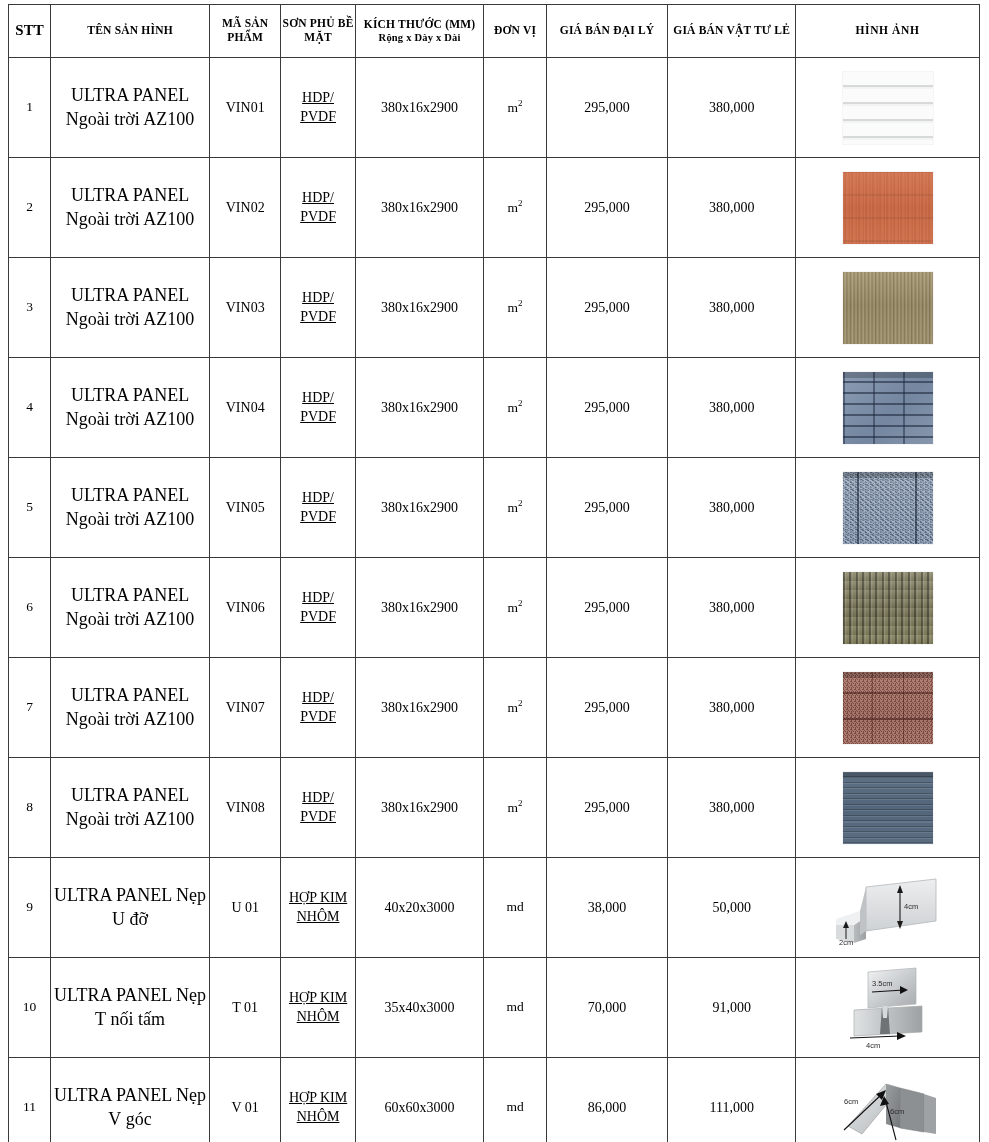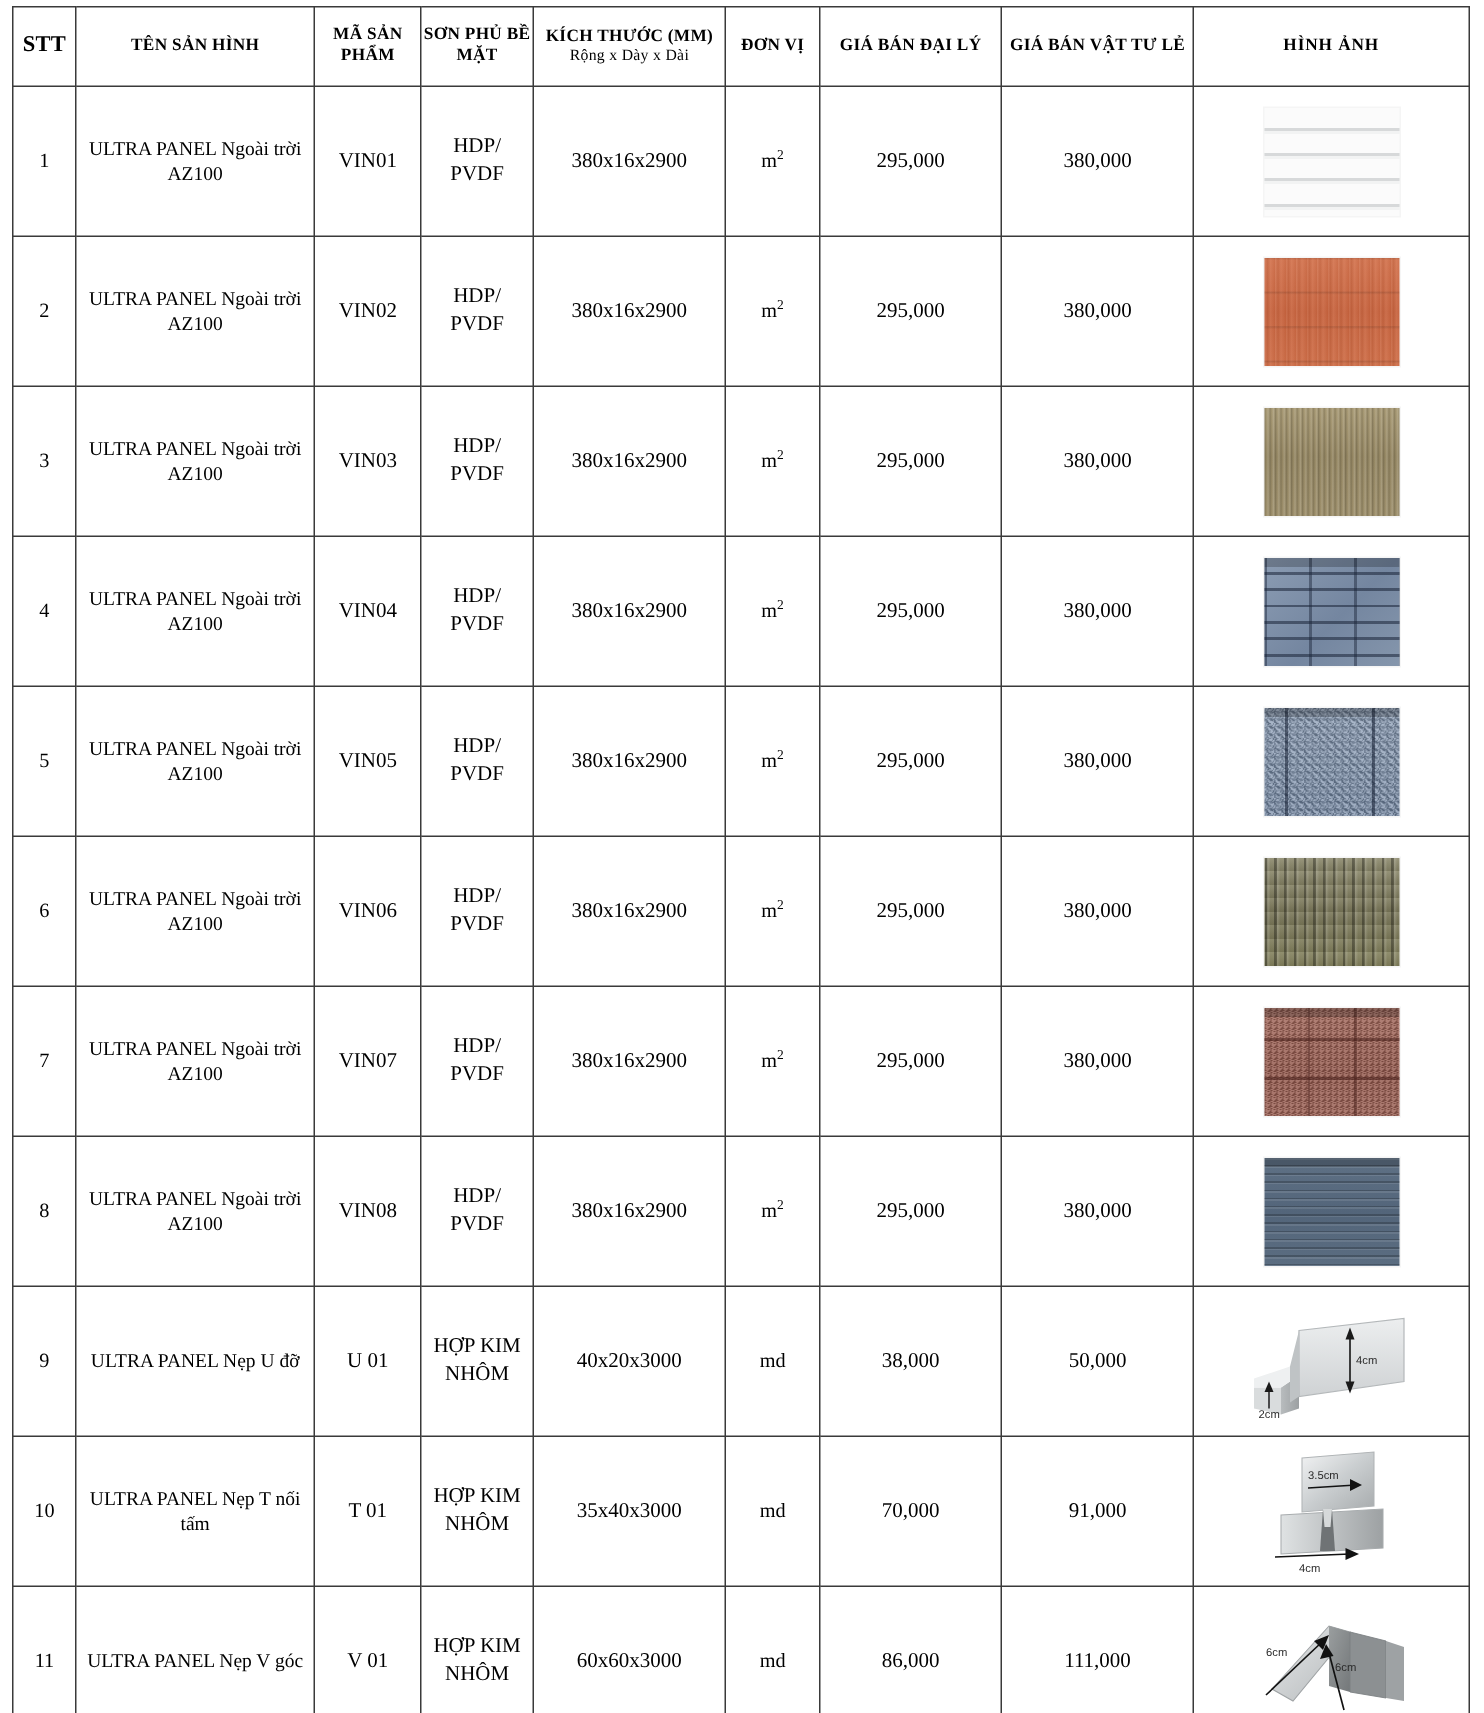--- a/index.html
+++ b/index.html
@@ -52,36 +52,36 @@
     font-family: "Liberation Serif", "DejaVu Serif", serif;
     font-weight: bold;
     font-size: 11.5px;
     letter-spacing: 0.2px;
     line-height: 1.18;
     padding: 2px 3px;
   }
   th .sub {
     display: block;
     font-size: 10.5px;
-    font-weight: normal;
+    font-weight: bold;
   }
   th.h-stt { font-size: 15px; }
   th.h-name { font-size: 11.5px; }
   th.h-img { font-size: 11.5px; letter-spacing: 0.6px; }
 
   
   tbody td {
     font-size: 14px;
     line-height: 1.25;
     font-weight: normal;
   }
   td.stt     { font-size: 13.5px; }
-  td.name    { font-size: 13px; padding: 2px 6px; line-height: 1.3; }
+  td.name    { font-size: 18px; padding: 2px 6px; line-height: 1.3; }
   td.code    { font-size: 14px; }
-  td.surf    { font-size: 14px; line-height: 1.3; }
+  td.surf    { font-size: 14px; line-height: 1.3; text-decoration: underline; }
   td.size    { font-size: 14px; }
   td.unit    { font-size: 13.5px; }
   td.price   { font-size: 14px; font-family: Liberation Serif, serif; }
   td.imgcell { padding: 0; }
   sup.sup { font-size: 9px; vertical-align: super; }
 
   tbody tr.panel-row > td { height: 99px; }
   tbody tr.acc-row   > td { height: 99px; }
 
   

